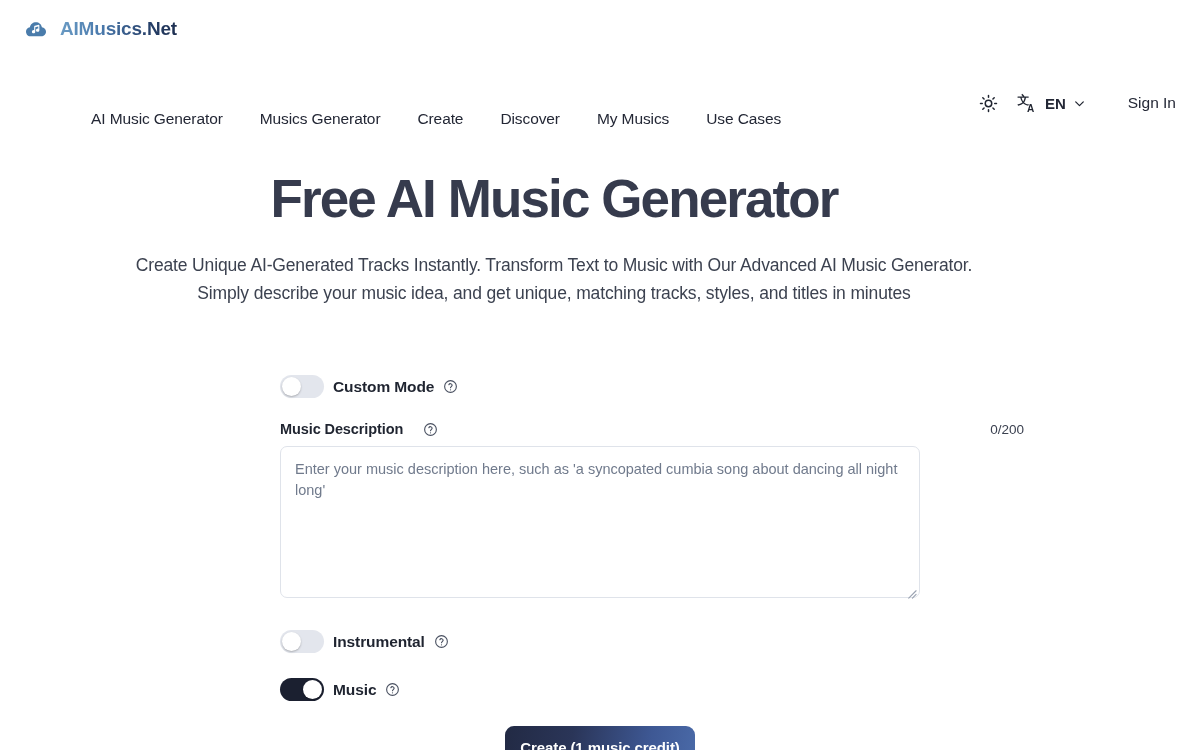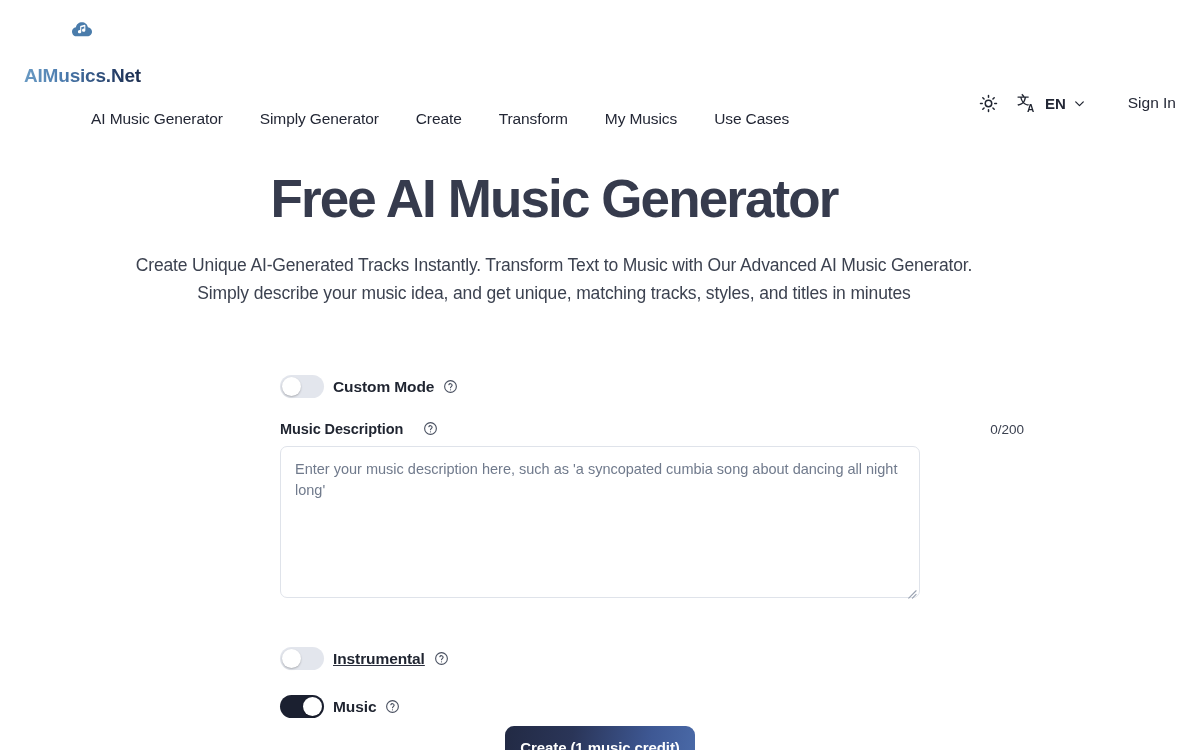--- a/index.html
+++ b/index.html
@@ -17,22 +17,21 @@
     -webkit-font-smoothing: antialiased;
   }
 
   
   .logo-bar {
     position: absolute;
     top: 17px;
     left: 24px;
     display: flex;
     align-items: center;
-    gap: 24px;
-    flex-direction: column;
+    gap: 12px;
   }
   .logo-icon {
     width: 24px;
     height: 24px;
     display: block;
     flex: 0 0 auto;
   }
   .logo-text {
     font-size: 19px;
     font-weight: bold;
@@ -184,21 +183,21 @@
   }
 
   .field-head {
     display: flex;
     align-items: center;
     justify-content: space-between;
     margin-top: 23px;
   }
   .field-head-left {
     display: flex;
-    align-items: flex-start;
+    align-items: center;
     gap: 20px;
   }
   .field-label {
     font-size: 14.5px;
     font-weight: bold;
     color: #1f2430;
     letter-spacing: -0.1px;
   }
   .counter {
     font-size: 13.5px;
@@ -228,21 +227,21 @@
   .ta-holder { position: relative; width: 640px; }
   .resize-grip {
     position: absolute;
     right: 3px;
     bottom: 3px;
     width: 11px;
     height: 11px;
     pointer-events: none;
   }
 
-  .row-instrumental { margin-top: 45px; text-decoration: underline; }
+  .row-instrumental { margin-top: 28px; }
   .row-public { margin-top: 25px; }
 
   .cta-wrap {
     position: absolute;
     top: 726px;
     left: 0;
     width: 1200px;
     display: flex;
     justify-content: center;
   }
@@ -272,23 +271,23 @@
       <path d="M6.2 19.2h11.1c2.6 0 4.7-2 4.7-4.5 0-2.3-1.8-4.2-4.1-4.5-.5-2.8-3-4.9-6-4.9-3 0-5.5 2.1-6 4.9C3.6 10.5 2 12.2 2 14.4c0 2.6 1.9 4.8 4.2 4.8z" fill="#4a7cab"></path>
       <path d="M10.1 8.9l4.6-1.1c.35-.08.65.18.65.53v4.9c0 .9-.75 1.63-1.67 1.63-.92 0-1.67-.73-1.67-1.63 0-.9.75-1.62 1.67-1.62.2 0 .4.03.57.1V9.6l-3.0.72v4.35c0 .9-.75 1.63-1.67 1.63-.92 0-1.67-.73-1.67-1.63 0-.9.75-1.62 1.67-1.62.2 0 .4.03.57.1v-3.7c0-.26.18-.49.44-.55z" fill="#ffffff"></path>
     </svg>
   </span>
   <span class="logo-text">AIMusics.Net</span>
 </div>
 
 <div class="navbar">
   <nav class="nav-links">
     <a class="nav-link">AI Music Generator</a>
-    <a class="nav-link">Simply Generator</a>
+    <a class="nav-link">Musics Generator</a>
     <a class="nav-link">Create</a>
-    <a class="nav-link">Transform</a>
+    <a class="nav-link">Discover</a>
     <a class="nav-link">My Musics</a>
     <a class="nav-link">Use Cases</a>
   </nav>
 
   <div class="nav-right">
     <div class="theme-btn">
       <svg width="19" height="19" viewBox="0 0 24 24" fill="none" stroke="#1f2430" stroke-width="1.9" stroke-linecap="round">
         <circle cx="12" cy="12" r="4.1"></circle>
         <path d="M12 1.9v2.2M12 19.9v2.2M4.8 4.8l1.6 1.6M17.6 17.6l1.6 1.6M1.9 12h2.2M19.9 12h2.2M4.8 19.2l1.6-1.6M17.6 6.4l1.6-1.6"></path>
       </svg>

